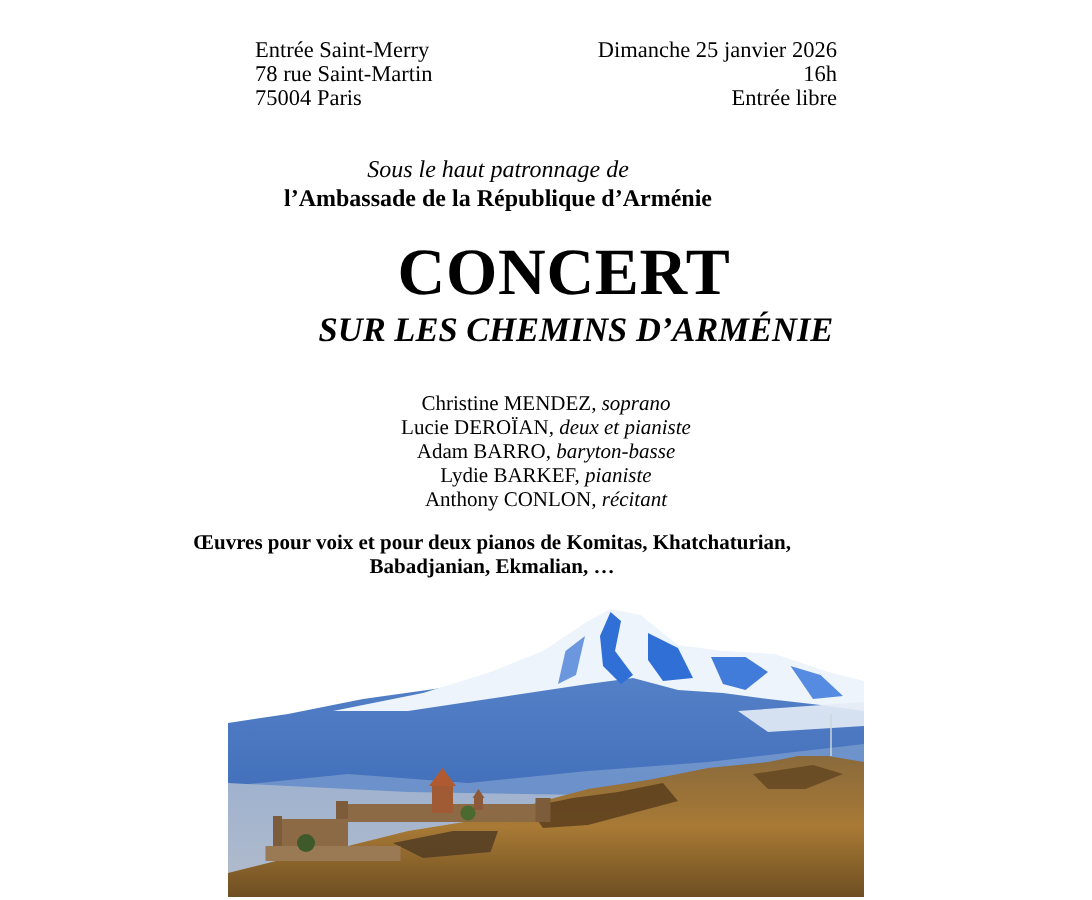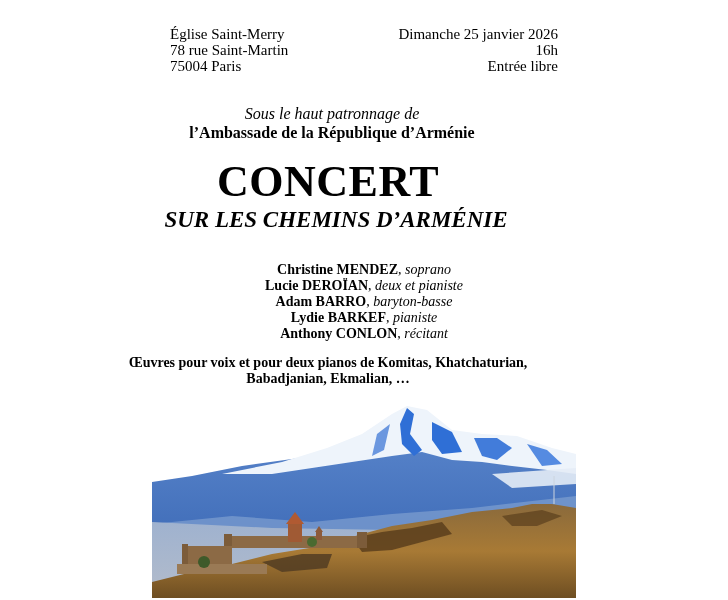--- a/index.html
+++ b/index.html
@@ -8,41 +8,41 @@
   .poster { position: absolute; left: 0; top: 0; width: 728px; height: 600px; background: #fff; }
 
   .venue { position: absolute; left: 170px; top: 26px; font-size: 15px; line-height: 16px; }
   .when  { position: absolute; right: 170px; top: 26px; font-size: 15px; line-height: 16px; text-align: right; }
   .line  { display: block; white-space: nowrap; }
 
   .patronage { position: absolute; left: 0; width: 664px; top: 105px; text-align: center; }
   .patronage .sub { font-style: italic; font-size: 16px; line-height: 18px; display:block; }
   .patronage .emb { font-weight: bold; font-size: 16px; line-height: 19px; display:block; }
 
-  .title { position: absolute; left: 0; width: 656px; top: 160px; text-align: center; }
+  .title { position: absolute; left: 0; width: 656px; top: 160px; text-align: center; padding-left: 48px; }
   .title .main { display:block; font-weight: bold; font-size: 44px; line-height: 44px; letter-spacing: 0.5px; }
   .title .subt { display:block; font-weight: bold; font-style: italic; font-size: 23px; line-height: 28px; margin-top: 2px; margin-left: 16px; }
 
   .performers { position: absolute; left: 0; width: 728px; top: 262px; text-align: center; font-size: 14px; line-height: 16px; }
   .performer { display:block; white-space: nowrap; }
-  .performer .pname { font-weight: bold; }
+  .performer .pname { font-weight: normal; }
   .performer .prole { font-style: italic; }
 
   .works { position: absolute; left: 0; width: 656px; top: 355px; text-align: center; font-weight: bold; font-size: 14px; line-height: 16px; }
 
   .photo { position: absolute; left: 152px; top: 404px; width: 424px; height: 194px; overflow: hidden; }
   .photo svg { display: block; }
 </style>
 </head>
 <body>
 
 <div class="poster">
 
   <div class="venue">
-    <span class="line">Église Saint-Merry</span>
+    <span class="line">Entrée Saint-Merry</span>
     <span class="line">78 rue Saint-Martin</span>
     <span class="line">75004 Paris</span>
   </div>
 
   <div class="when">
     <span class="line">Dimanche 25 janvier 2026</span>
     <span class="line">16h</span>
     <span class="line">Entrée libre</span>
   </div>
 

